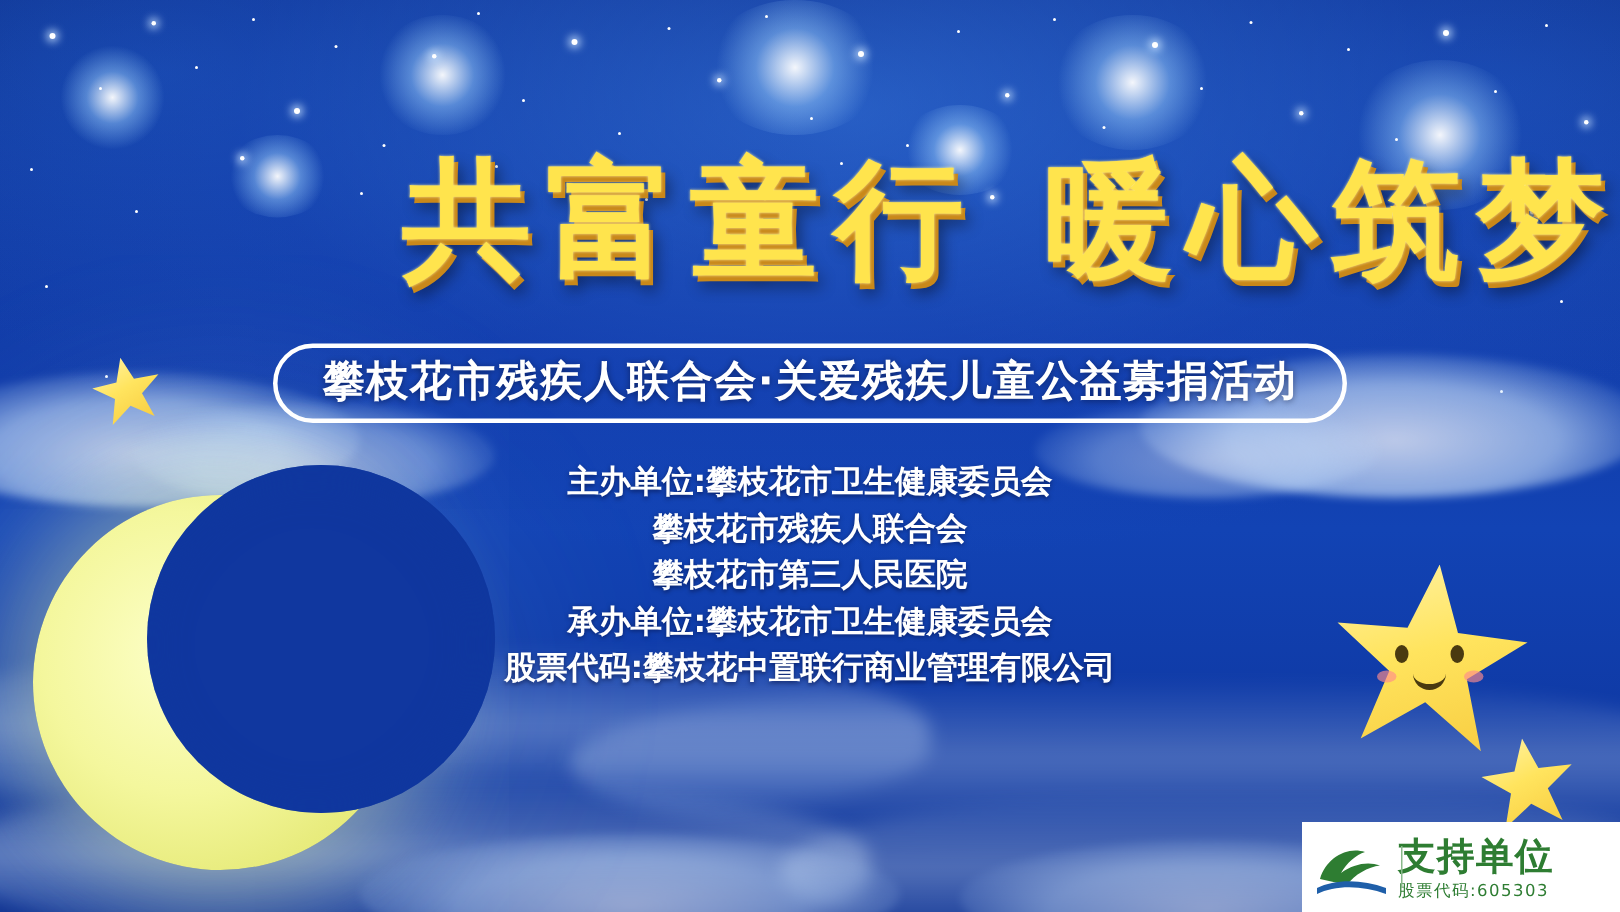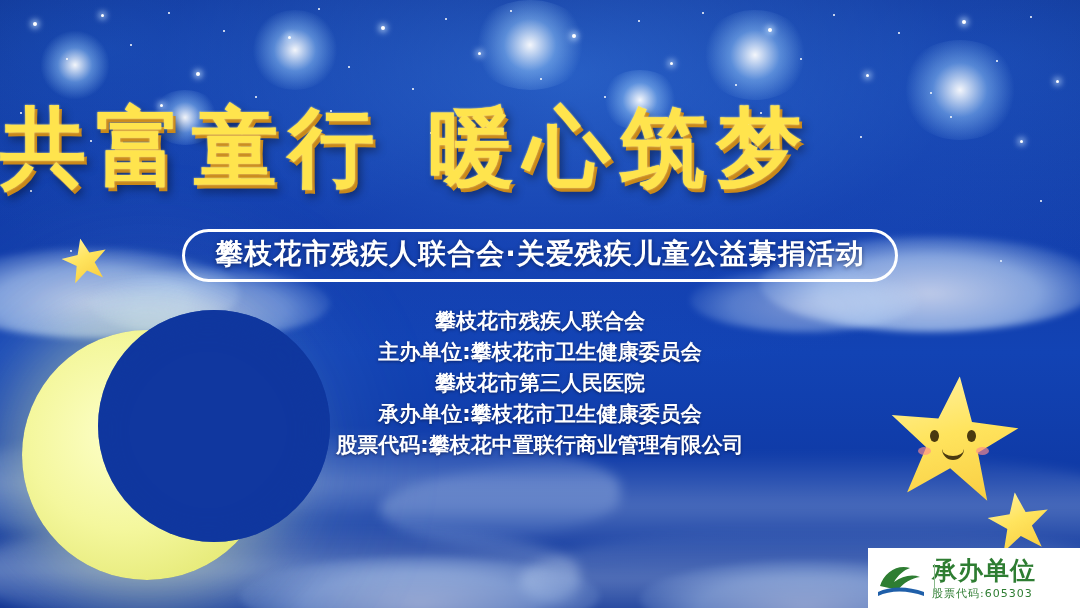--- a/index.html
+++ b/index.html
@@ -43,21 +43,21 @@
     background: radial-gradient(circle, rgba(255,255,255,0.95) 0%, rgba(160,210,255,0.45) 35%, rgba(60,130,220,0) 70%);
     border-radius: 50%;
   }
 
   
   .headline {
     position: absolute;
     top: 104px;
     left: 0;
     width: 1080px;
-    text-align: left;
+    text-align: right;
     font-family: "DejaVu Sans", sans-serif;
     font-weight: bold;
     font-size: 86px;
     letter-spacing: 10px;
     line-height: 1;
     color: #ffe44d;
     text-shadow:
       0 0 2px #fff3a0,
       3px 4px 0 #c9881a,
       5px 7px 10px rgba(0,0,0,0.45);
@@ -320,34 +320,34 @@
 
   <div class="headline">
     <span>共富童行</span><span class="gap"></span><span>暖心筑梦</span>
   </div>
 
   <div class="subtitle-wrap">
     <div class="subtitle">攀枝花市残疾人联合会·关爱残疾儿童公益募捐活动</div>
   </div>
 
   <div class="orgs">
+    <div>主办单位:攀枝花市卫生健康委员会</div>
     <div>攀枝花市残疾人联合会</div>
-    <div>主办单位:攀枝花市卫生健康委员会</div>
     <div>攀枝花市第三人民医院</div>
     <div>承办单位:攀枝花市卫生健康委员会</div>
     <div>股票代码:攀枝花中置联行商业管理有限公司</div>
   </div>
 
   <div class="logo">
     <div class="logo-mark">
       <svg viewBox="0 0 54 44" width="54" height="44" aria-hidden="true">
         <path d="M6 30 C10 16, 24 8, 36 12 C30 14, 24 19, 20 26 C28 20, 38 18, 46 21 C38 22, 29 27, 24 34 Z" fill="#2e7d32"></path>
         <path d="M4 36 C16 30, 34 30, 50 36 L50 40 C34 34, 16 34, 4 40 Z" fill="#1f5fa9"></path>
       </svg>
       <div class="logo-divider"></div>
     </div>
     <div class="logo-text">
-      <div class="logo-name">承办单位</div>
+      <div class="logo-name">支持单位</div>
       <div class="logo-code">股票代码:605303</div>
     </div>
   </div>
 
 </div>
 
 </body></html>

